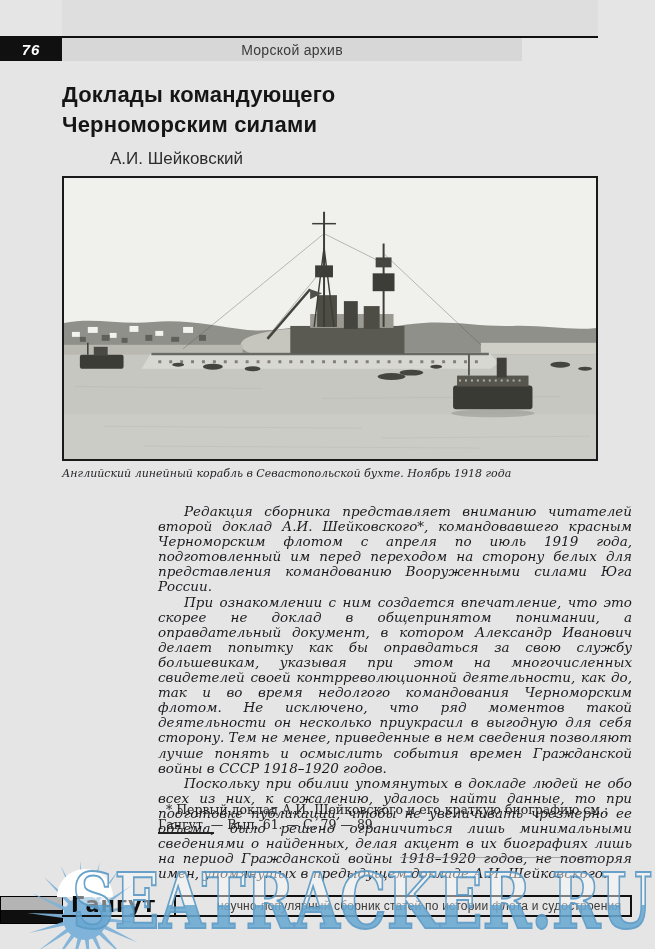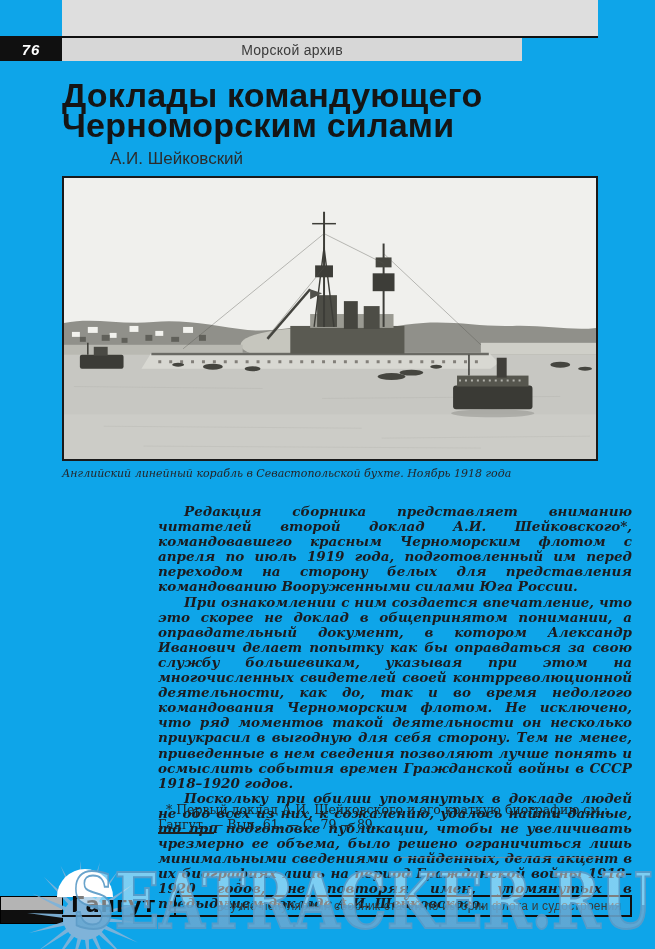--- a/index.html
+++ b/index.html
@@ -1,40 +1,40 @@
 <!DOCTYPE html>
 <html><head>
 <meta charset="utf-8">
 <style>
   html,body{margin:0;padding:0;background:#ffffff;}
-  .page{position:relative;width:655px;height:949px;background:#0ea5e9;overflow:hidden;
+  .page{position:relative;width:655px;height:949px;background:#e5e5e5;overflow:hidden;
         font-family:"Liberation Sans",sans-serif;}
   
   .top-band{position:absolute;left:62px;top:0;width:536px;height:37px;background:#dedede;}
   .header-rule{position:absolute;left:0;top:36px;width:598px;height:2px;background:#101010;}
   .pagenum-box{position:absolute;left:0;top:38px;width:62px;height:23px;background:#101010;
                display:flex;align-items:center;justify-content:center;}
   .pagenum{color:#ffffff;font-weight:bold;font-style:italic;font-size:15px;letter-spacing:1px;}
   .section-bar{position:absolute;left:62px;top:38px;width:460px;height:23px;background:#d7d7d7;
                display:flex;align-items:center;justify-content:center;}
   .section-title{font-size:14px;color:#3b3b3b;letter-spacing:.3px;}
   
-  .title{position:absolute;left:62px;top:80px;font-weight:bold;font-size:34px;line-height:30px;
+  .title{position:absolute;left:62px;top:80px;font-weight:bold;font-size:22px;line-height:30px;
          color:#151515;letter-spacing:.2px;}
   .author{position:absolute;left:62px;top:149px;font-size:17px;color:#2c2c2c;margin-left:48px;}
   
   .photo-frame{position:absolute;left:62px;top:176px;width:532px;height:281px;
                border:2px solid #1a1a1a;background:#efefec;}
   .photo-frame svg{display:block;width:100%;height:100%;}
   .caption{position:absolute;left:62px;top:467px;width:540px;
            font-family:"DejaVu Serif",serif;font-style:italic;font-size:11px;color:#242428;}
   
   .body-text{position:absolute;left:158px;top:504px;width:474px;
              font-family:"DejaVu Serif",serif;font-style:italic;font-size:13.5px;
-             line-height:15.1px;color:#1b1b1f;text-align:justify;font-weight:bold;}
+             line-height:15.1px;color:#1b1b1f;text-align:justify;}
   .body-text p{margin:0;text-indent:26px;}
   .fn-rule{position:absolute;left:158px;top:832px;width:56px;height:1.5px;background:#222;}
   .footnote{position:absolute;left:158px;top:802px;width:474px;
             font-family:"DejaVu Serif",serif;font-size:12.5px;line-height:15px;color:#222;
             text-align:justify;}
   .footnote .l1{display:block;text-indent:8px;}
   .footnote .l2{display:block;}
   .artifact-line{position:absolute;left:400px;top:857px;width:200px;height:1px;background:#8c8c8c;opacity:.75;}
   
   .f-block{position:absolute;left:0;top:896px;width:63px;height:28px;box-sizing:border-box;

